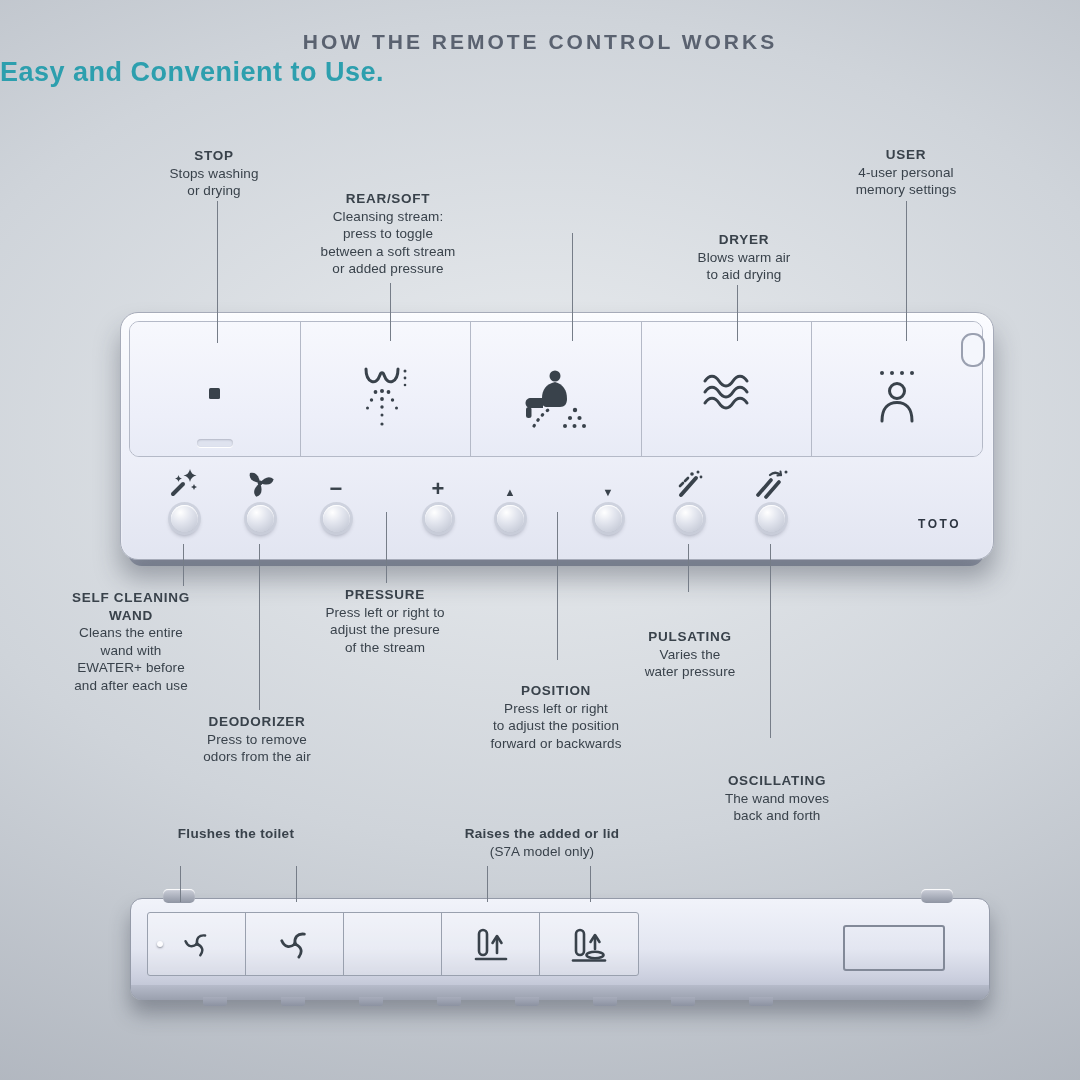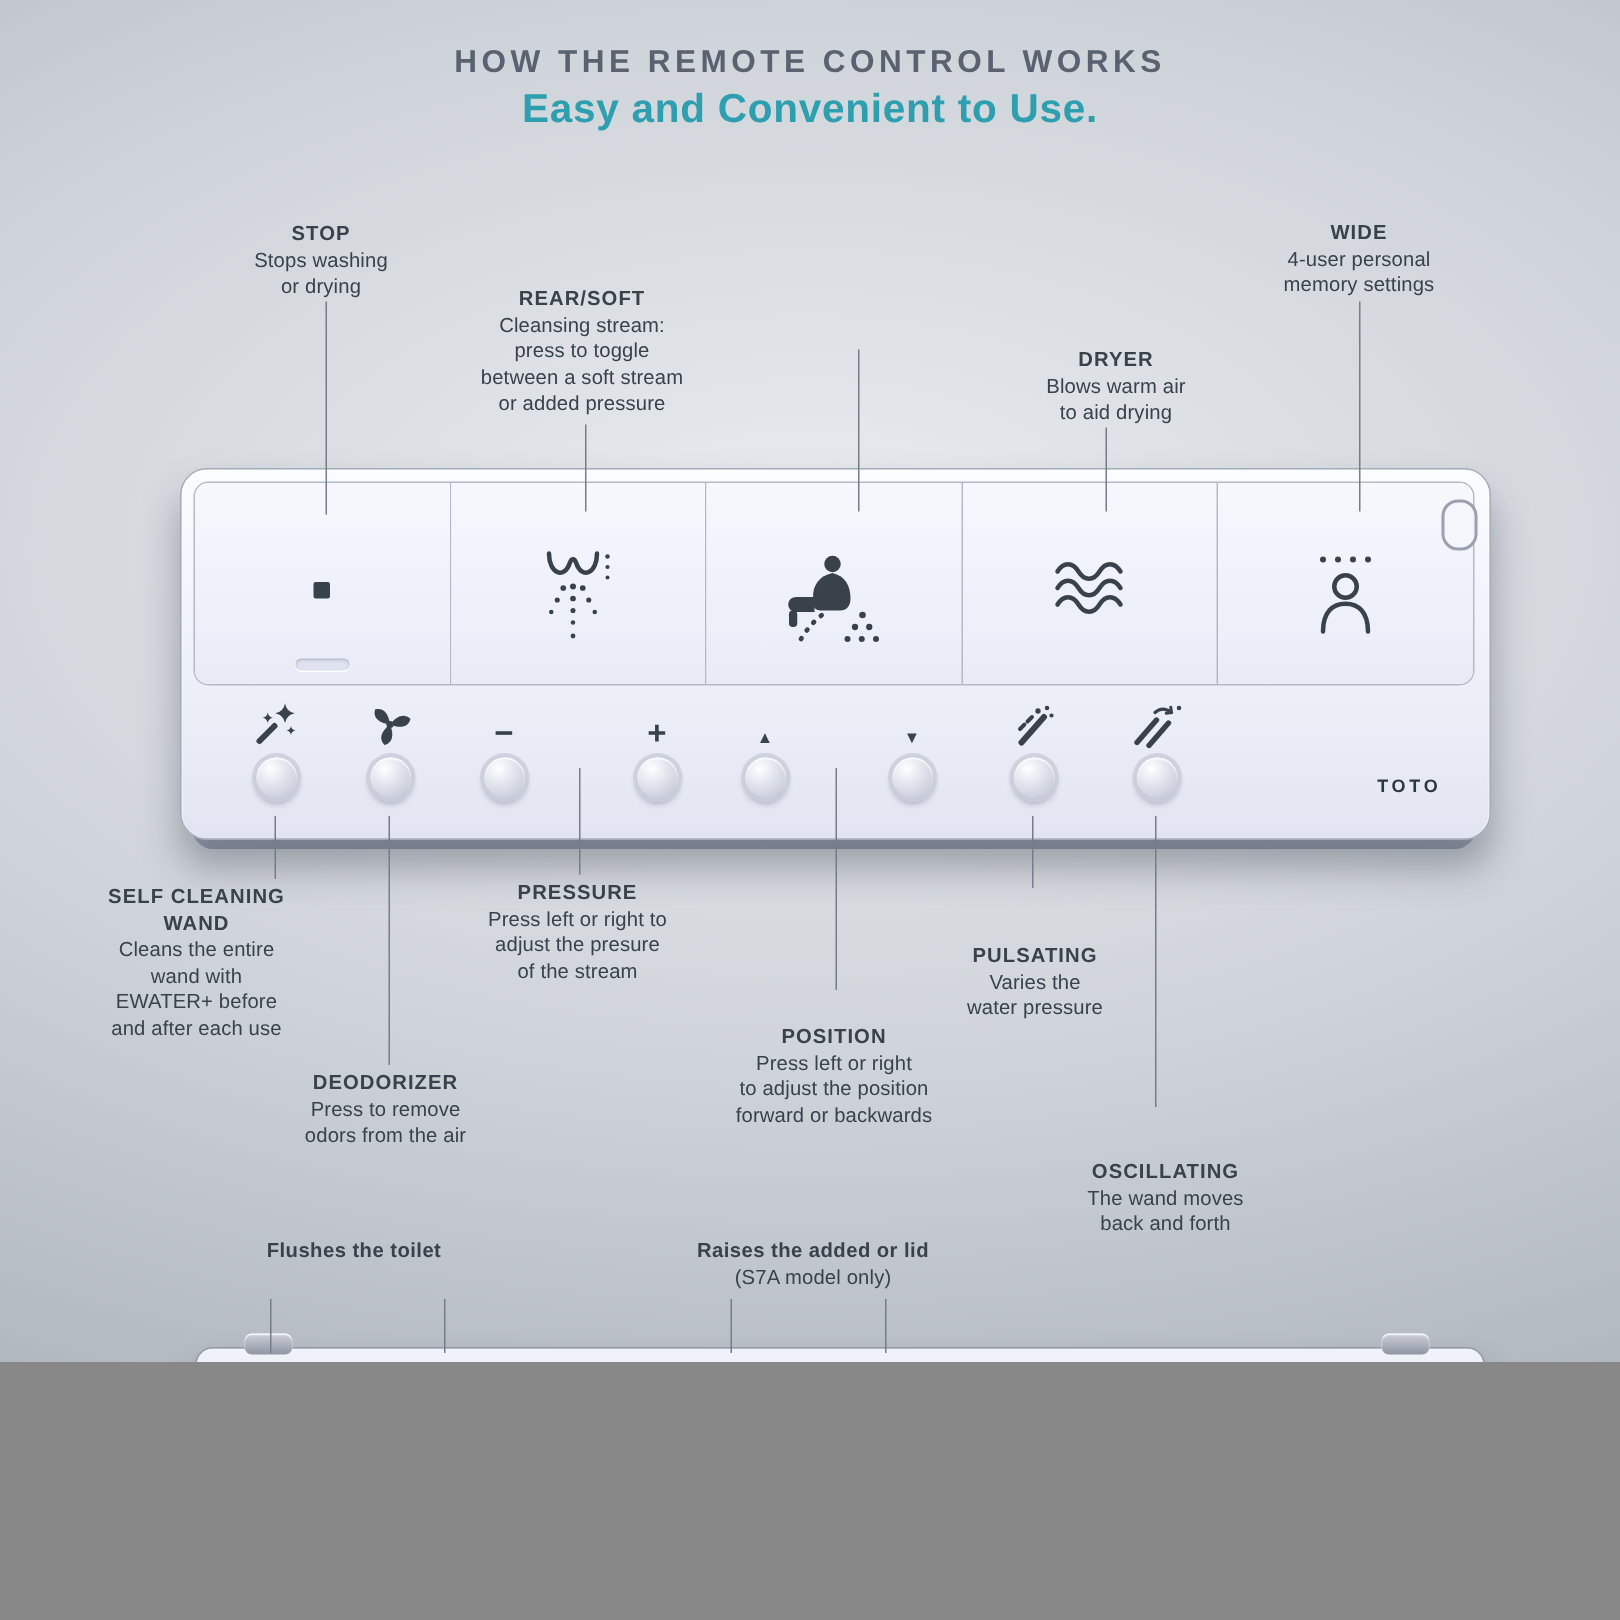--- a/index.html
+++ b/index.html
@@ -1,21 +1,21 @@
 <!DOCTYPE html>
 <html><head>
 <meta charset="utf-8">
 <style>
   html,body{margin:0;padding:0;background:#888;}
-  #stage{position:relative;width:1080px;height:908px;overflow:hidden;
+  #stage{position:relative;width:1080px;height:1080px;overflow:hidden;
     font-family:"Liberation Sans",sans-serif;
     background:radial-gradient(ellipse 130% 85% at 50% 40%, #e9ecef 0%, #cfd4da 45%, #a2a8b2 100%);}
   .heading{position:absolute;left:0;top:30px;width:100%;text-align:center;
     font-size:21px;font-weight:700;letter-spacing:3px;color:#5a6270;}
-  .subheading{position:absolute;left:0;top:57px;width:100%;text-align:center;
+  .subheading{position:absolute;left:0;top:57px;width:100%;
     font-size:27px;font-weight:700;letter-spacing:.5px;color:#2d9fae;}
   .callout{position:absolute;text-align:center;color:#39424b;}
   .c-title{font-weight:700;font-size:13.5px;line-height:17.5px;letter-spacing:.7px;white-space:pre-line;}
   .c-body{font-weight:400;font-size:13.5px;line-height:17.5px;white-space:pre-line;letter-spacing:.1px;}
   .line{position:absolute;width:1px;background:#767d88;z-index:30;}
   
   .front-base{position:absolute;left:128px;top:550px;width:856px;height:16px;
     background:linear-gradient(180deg,#b4bac9,#99a0b0);border-radius:0 0 14px 14px;}
   .remote-front{position:absolute;left:120px;top:312px;width:872px;height:246px;
     border-radius:18px;border:1px solid #a6abb9;
@@ -304,21 +304,21 @@
 press to toggle
 between a soft stream
 or added pressure</div>
   </div>
   <div class="callout" style="left:659px;top:231px;width:170px">
     <div class="c-title">DRYER</div>
     <div class="c-body">Blows warm air
 to aid drying</div>
   </div>
   <div class="callout" style="left:811px;top:146px;width:190px">
-    <div class="c-title">WIDE</div>
+    <div class="c-title">USER</div>
     <div class="c-body">4-user personal
 memory settings</div>
   </div>
   <div class="callout" style="left:36px;top:589px;width:190px">
     <div class="c-title">SELF CLEANING
 WAND</div>
     <div class="c-body">Cleans the entire
 wand with
 EWATER+ before
 and after each use</div>

